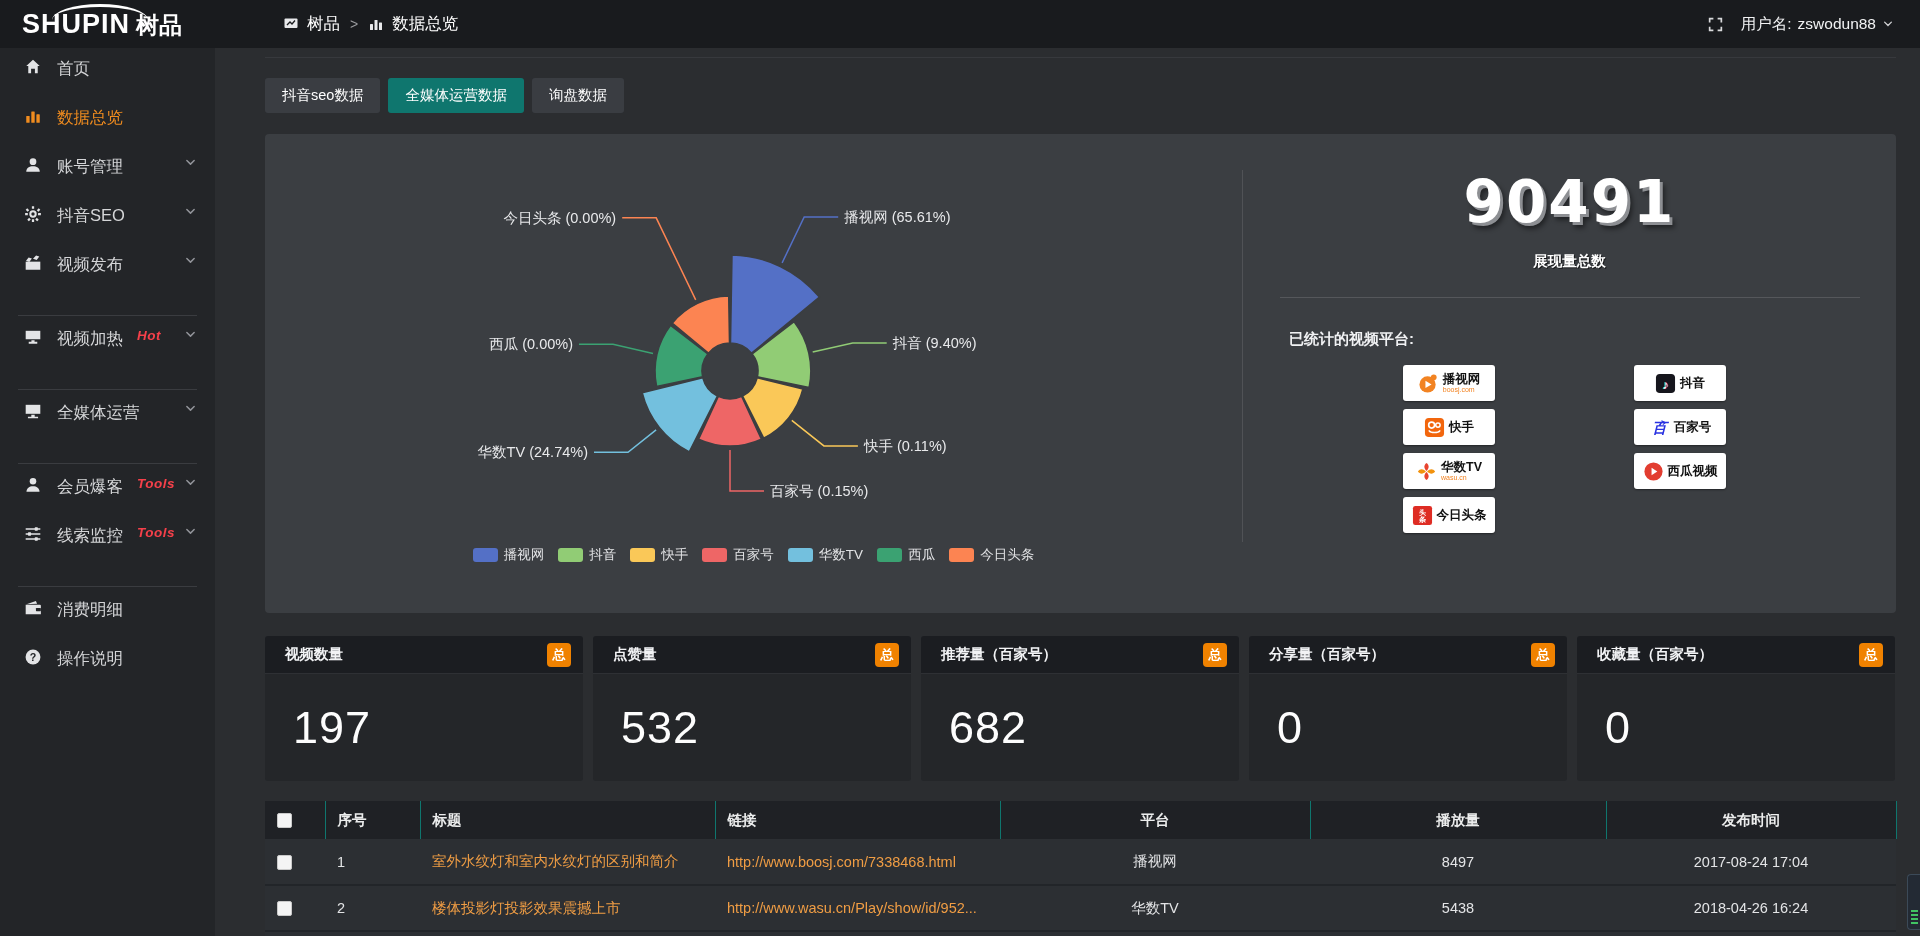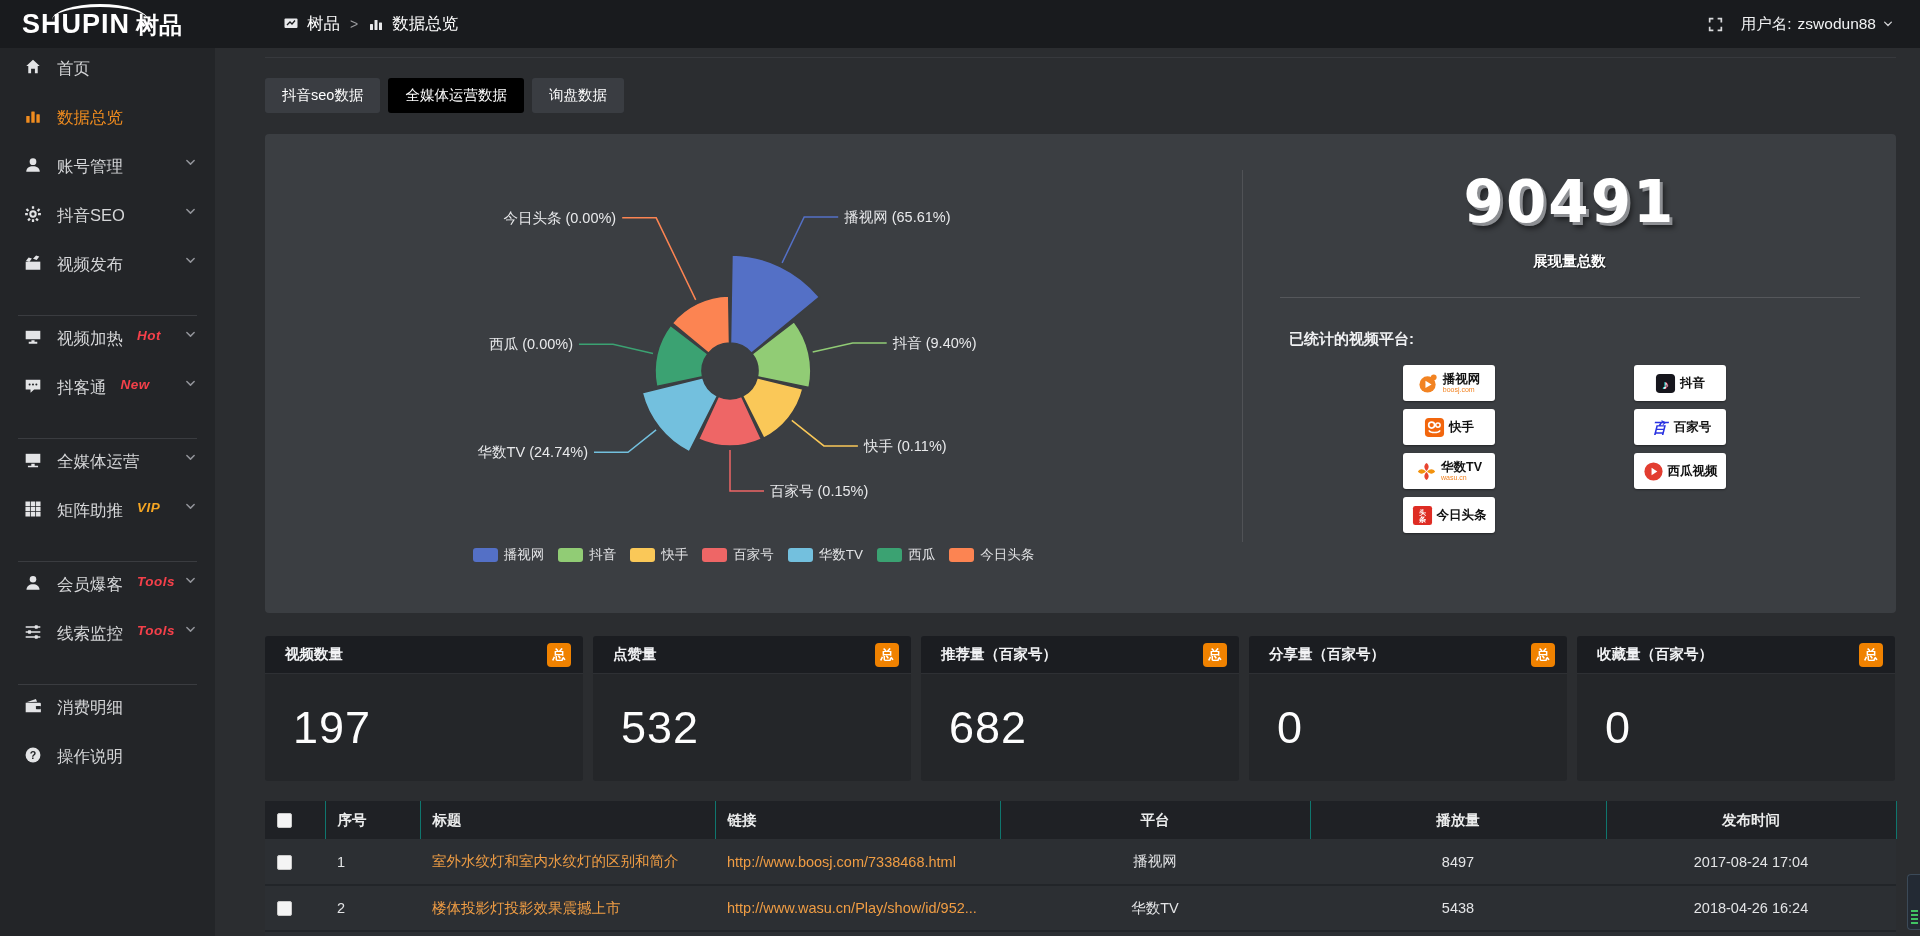--- a/index.html
+++ b/index.html
@@ -33,21 +33,21 @@
   .side-badge { font-style:italic; font-weight:bold; font-size:13.5px; margin-left:14px; letter-spacing:.5px; }
   .side-chevron { position:absolute; right:18px; width:13px; height:13px; color:#92949a; display:inline-flex; }
   .side-divider { height:1px; background:#3a3c40; margin:12px 18px; }
 
   
   .main { margin-left:215px; padding:0 24px 0 50px; }
   .main-topline { border-top:1px solid #37393d; margin-top:57px; }
   .tabs { display:flex; gap:8px; margin-top:20px; }
   .tab { padding:8px 17px; font-size:14.5px; font-weight:normal; color:#fff; background:#3a3d42;
     border-radius:3px; cursor:pointer; }
-  .tab.active { background:#000000; }
+  .tab.active { background:#0f766e; }
 
   
   .chart-card { position:relative; margin-top:21px; width:1631px; height:479px; background:#3b3e42; border-radius:4px; }
   #pie-svg { position:absolute; left:0; top:0; }
   .legend { position:absolute; left:0; top:412px; width:977px; display:flex; justify-content:center; gap:14px; }
   .legend-item { display:flex; align-items:center; gap:6px; cursor:pointer; }
   .legend-swatch { width:25px; height:14px; border-radius:3px; }
   .legend-label { font-size:13.5px; color:#e2e3e5; }
   .v-divider { position:absolute; left:977px; top:36px; width:1px; height:372px; background:#505256; }
   .right-panel { position:absolute; left:978px; top:0; width:653px; height:100%; }
@@ -210,60 +210,29 @@
           </svg>
         </span>
         <span>视频加热</span>
         <span class="side-badge" style="color:#f5404a">Hot</span>
         <span class="side-chevron">
           <svg viewBox="0 0 16 16">
             <path d="M3.5 5.5 8 10l4.5-4.5" fill="none" stroke="currentColor" stroke-width="1.8" stroke-linecap="round" stroke-linejoin="round"></path>
           </svg>
         </span>
       </div>
-      <div class="side-item">
-        <span class="s-icon">
-          <svg viewBox="0 0 16 16" fill="currentColor" width="100%" height="100%">
-            <path d="M1.5 2.5h13V11H9l-3.2 3v-3H1.5z"></path>
-            <circle cx="5" cy="6.7" r=".9" fill="#232528"></circle>
-            <circle cx="8" cy="6.7" r=".9" fill="#232528"></circle>
-            <circle cx="11" cy="6.7" r=".9" fill="#232528"></circle>
-          </svg>
-        </span>
-        <span>抖客通</span>
-        <span class="side-badge" style="color:#f5404a">New</span>
-        <span class="side-chevron">
-          <svg viewBox="0 0 16 16">
-            <path d="M3.5 5.5 8 10l4.5-4.5" fill="none" stroke="currentColor" stroke-width="1.8" stroke-linecap="round" stroke-linejoin="round"></path>
-          </svg>
-        </span>
-      </div>
       <div class="side-divider"></div>
       <div class="side-item">
         <span class="s-icon">
           <svg viewBox="0 0 16 16" fill="currentColor" width="100%" height="100%">
             <path d="M1.5 2.5h13v8h-13z"></path>
             <path d="M6.5 11.3h3V13h3v1.5H3.5V13h3z"></path>
           </svg>
         </span>
         <span>全媒体运营</span>
-        <span class="side-chevron">
-          <svg viewBox="0 0 16 16">
-            <path d="M3.5 5.5 8 10l4.5-4.5" fill="none" stroke="currentColor" stroke-width="1.8" stroke-linecap="round" stroke-linejoin="round"></path>
-          </svg>
-        </span>
-      </div>
-      <div class="side-item">
-        <span class="s-icon">
-          <svg viewBox="0 0 16 16" fill="currentColor" width="100%" height="100%">
-            <path d="M1.3 1.3h4v4h-4zM6 1.3h4v4H6zM10.7 1.3h4v4h-4zM1.3 6h4v4h-4zM6 6h4v4H6zM10.7 6h4v4h-4zM1.3 10.7h4v4h-4zM6 10.7h4v4H6zM10.7 10.7h4v4h-4z"></path>
-          </svg>
-        </span>
-        <span>矩阵助推</span>
-        <span class="side-badge" style="color:#f5a623">VIP</span>
         <span class="side-chevron">
           <svg viewBox="0 0 16 16">
             <path d="M3.5 5.5 8 10l4.5-4.5" fill="none" stroke="currentColor" stroke-width="1.8" stroke-linecap="round" stroke-linejoin="round"></path>
           </svg>
         </span>
       </div>
       <div class="side-divider"></div>
       <div class="side-item">
         <span class="s-icon">
           <svg viewBox="0 0 16 16" fill="currentColor" width="100%" height="100%">

